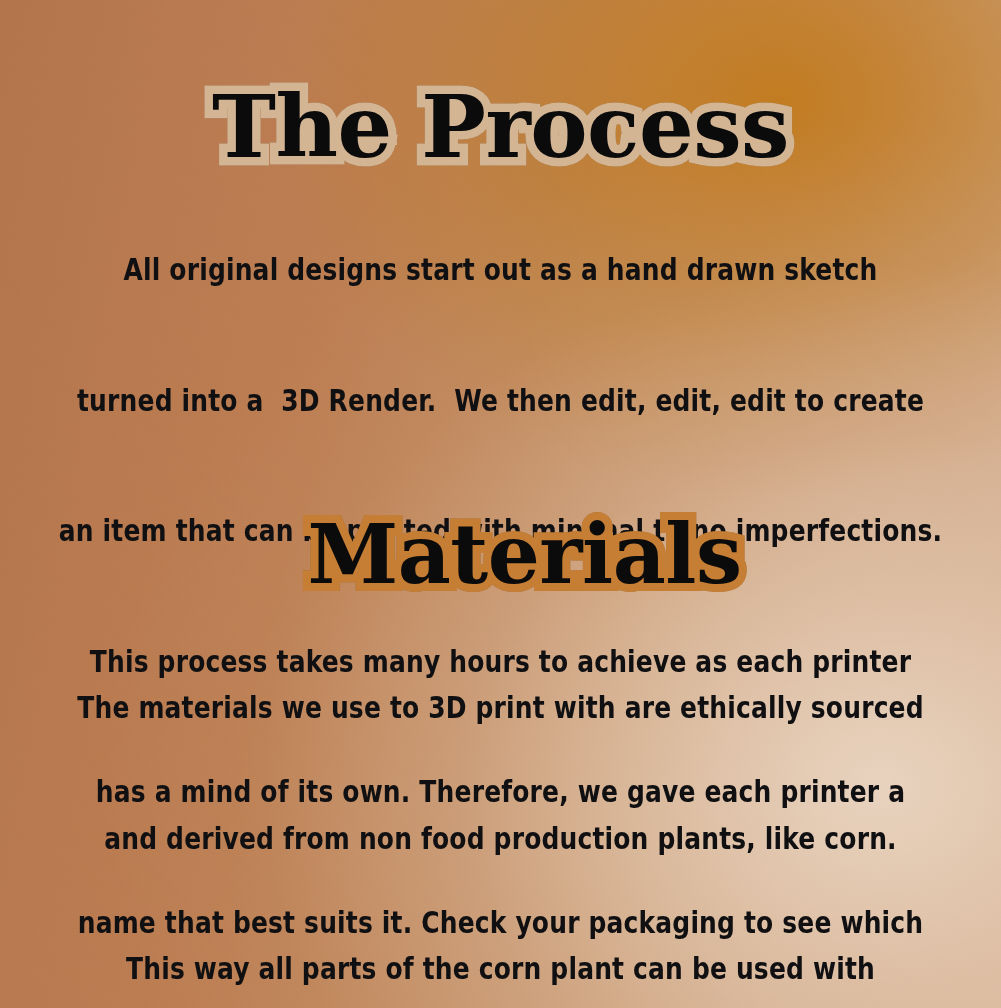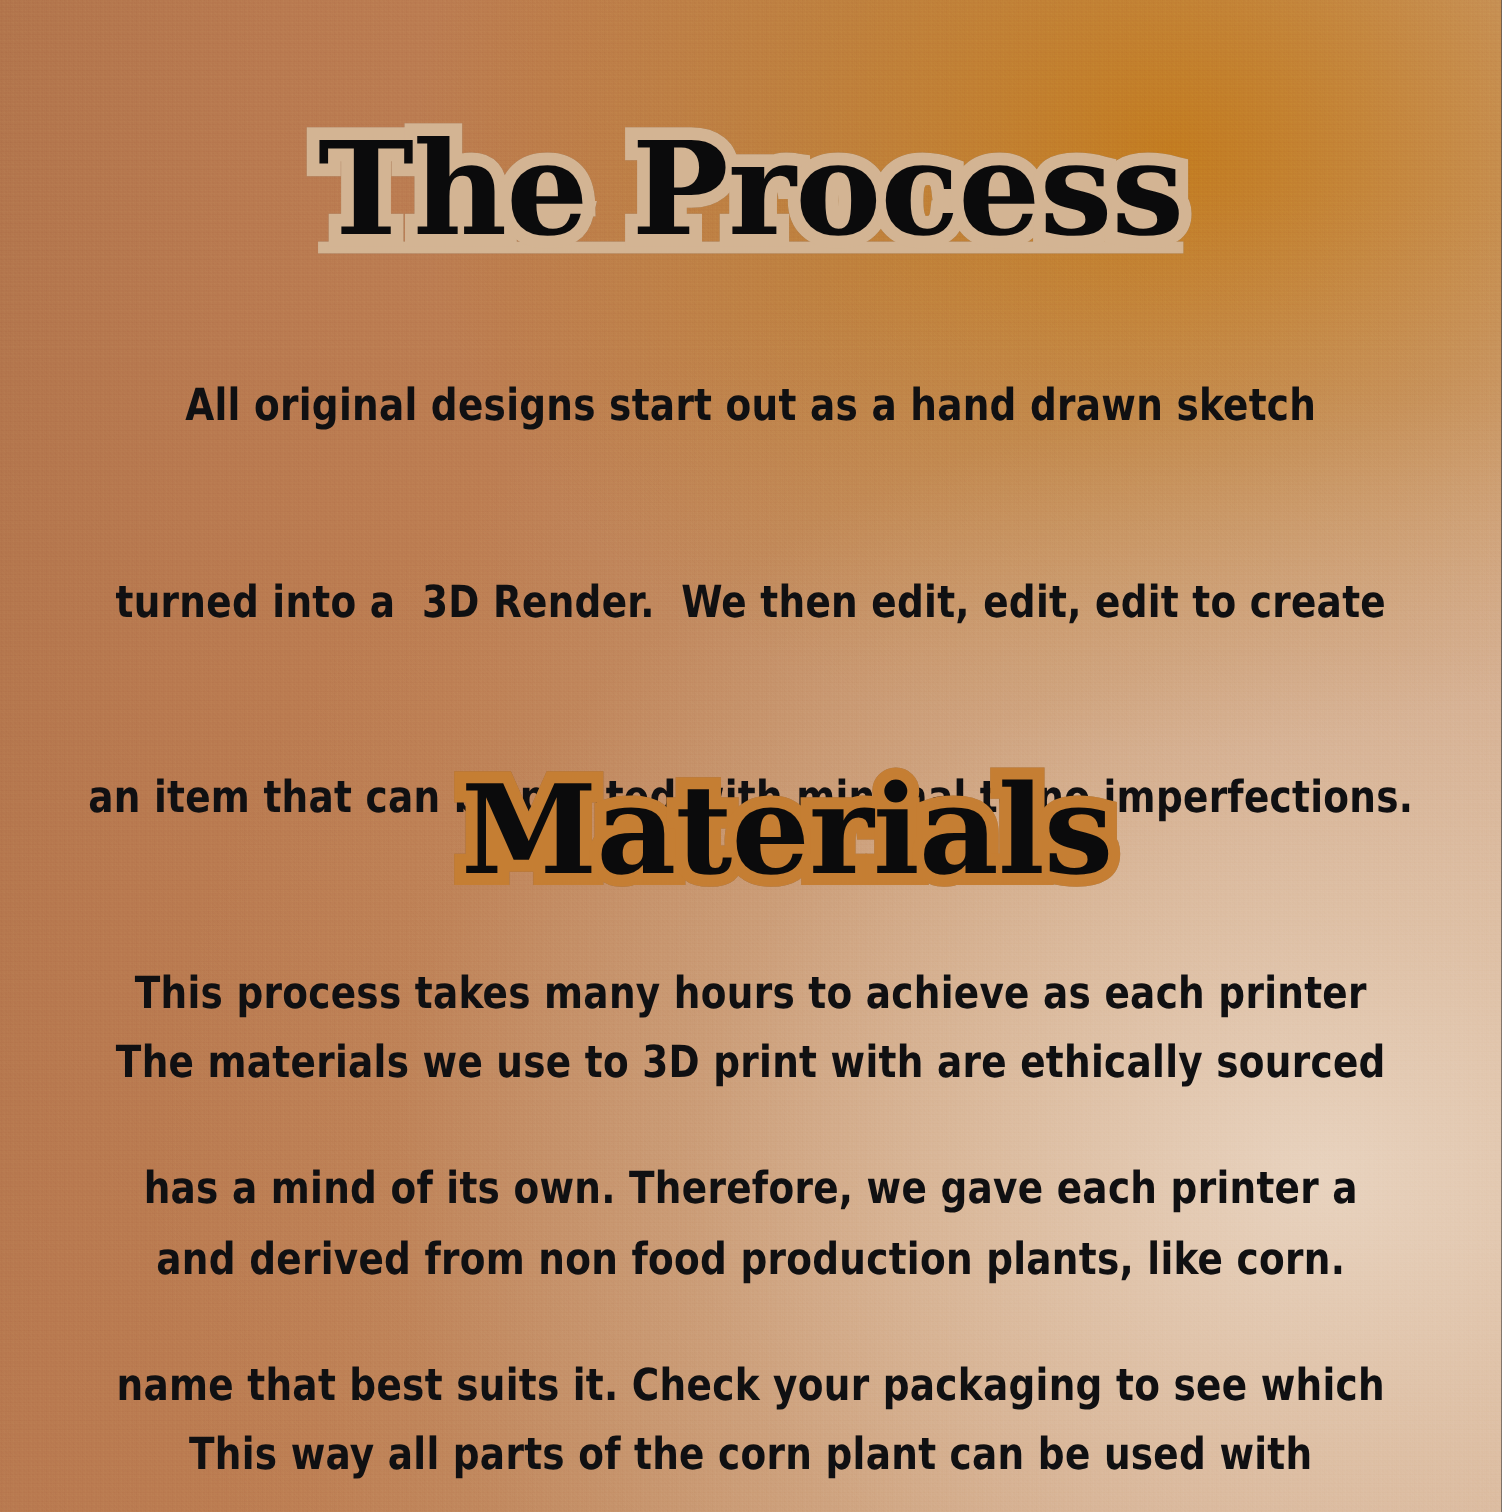--- a/index.html
+++ b/index.html
@@ -69,21 +69,20 @@
 
   #title-process {
     position: absolute;
     left: 0;
     right: 0;
     top: 26px;
     font-size: 86px;
     -webkit-text-stroke: 17px #d3b493;
     paint-order: stroke fill;
     filter: drop-shadow(0 0 0.5px rgba(0,0,0,0.25));
-    text-decoration: underline;
   }
 
   #title-materials {
     position: absolute;
     left: 0;
     right: 0;
     top: 458px;
     font-size: 82px;
     -webkit-text-stroke: 16px #c57e33;
     paint-order: stroke fill;

